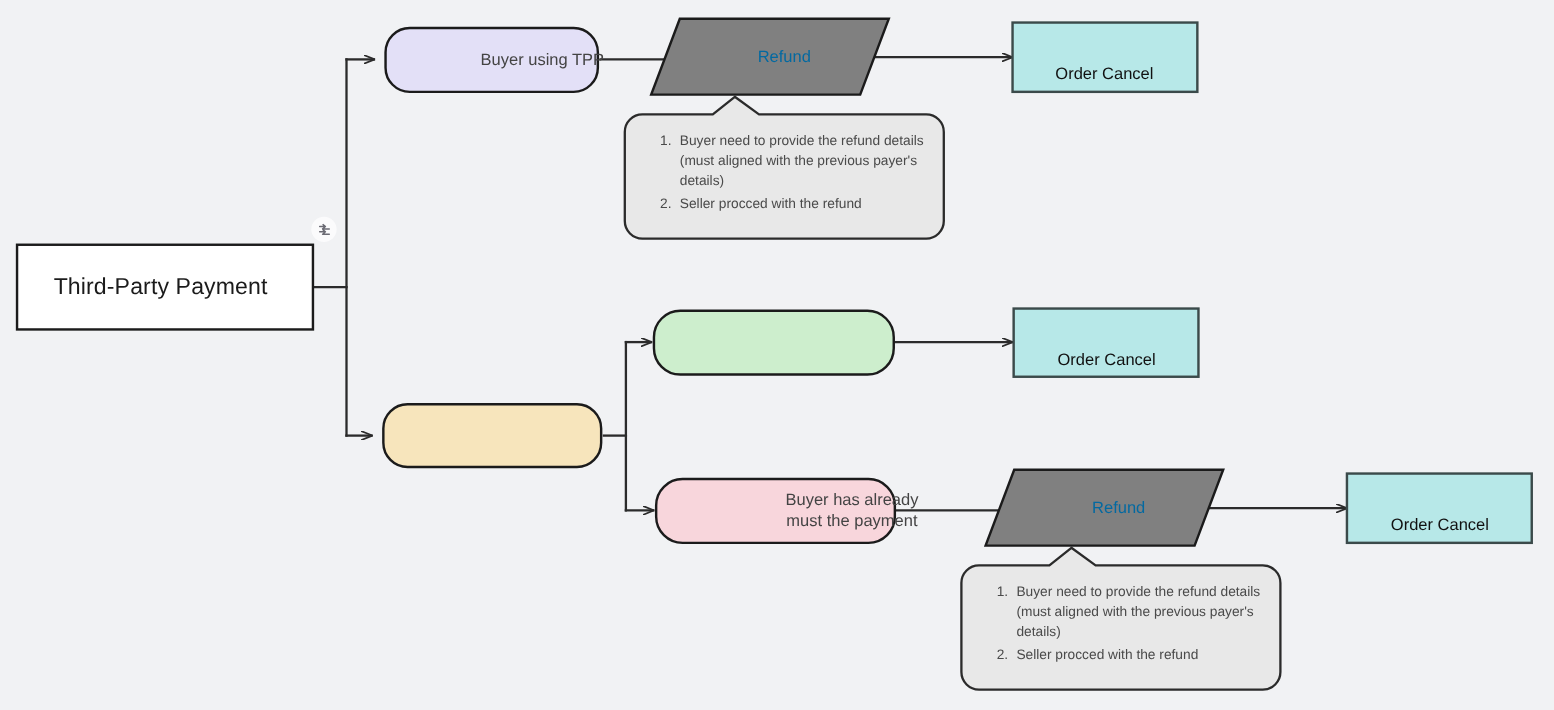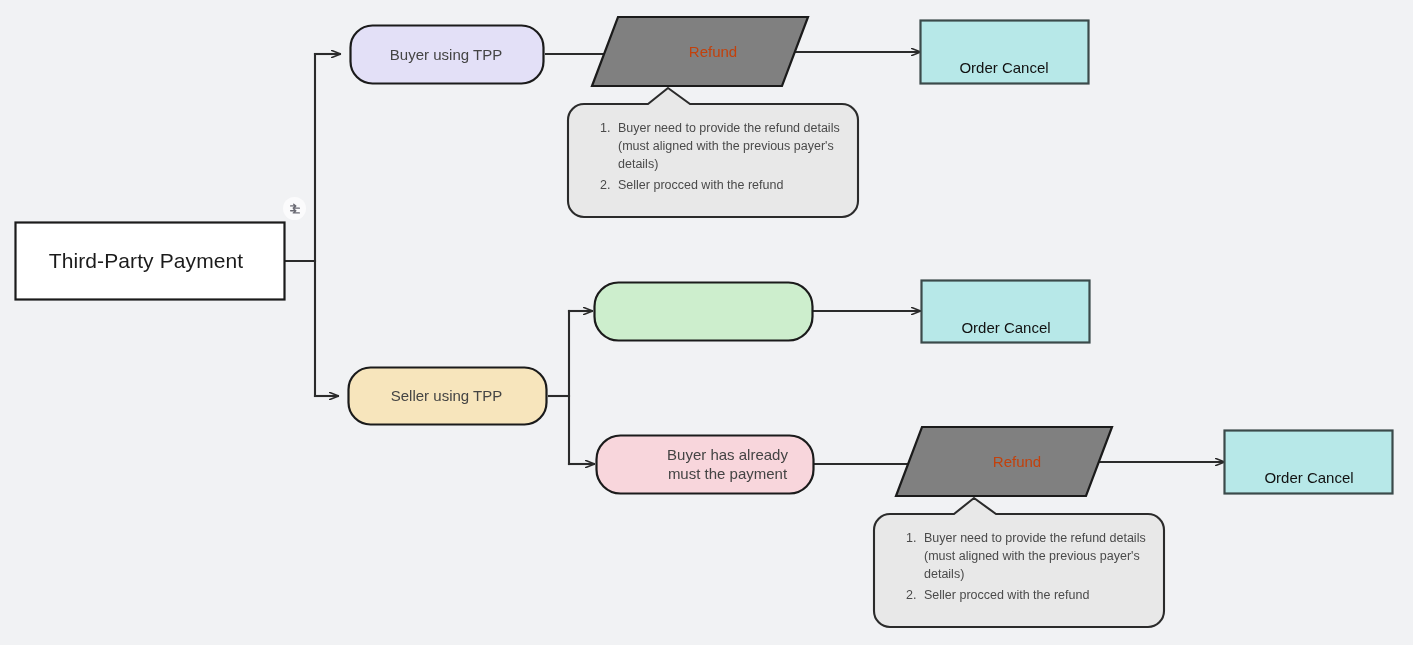--- a/index.html
+++ b/index.html
@@ -35,29 +35,29 @@
     justify-content: center;
     text-align: center;
     pointer-events: none;
     line-height: 1.25;
   }
   .root-label {
     left: 15px; top: 222px; width: 262px; height: 78px;
     font-size: 21px; color: #1b1b1b; letter-spacing: 0.1px;
   }
   .pill-label {
-    font-size: 15px; color: #444444;
+    font-size: 15px; color: #444444; margin-left: 47px;
   }
   .lbl-buyer-tpp   { left: 349px; top: 25px;  width: 194px; height: 60px; }
   .lbl-seller-tpp  { left: 347px; top: 366px; width: 199px; height: 60px; }
   .lbl-no-pay      { left: 593px; top: 281px; width: 220px; height: 62px; }
   .lbl-already-pay { left: 618px; top: 434px; width: 219px; height: 62px; }
 
   .rhombus-label {
-    font-size: 15px; color: #c2410c;
+    font-size: 15px; color: #0369a1;
   }
   .lbl-refund-1 { left: 628px; top: 22px;  width: 170px; height: 60px; }
   .lbl-refund-2 { left: 932px; top: 432px; width: 170px; height: 60px; }
 
   .rect-label {
     font-size: 15px; color: #111111; font-weight: 500; margin-top: 16px;
   }
   .lbl-cancel-1 { left: 919px;  top: 20px;  width: 170px; height: 64px; }
   .lbl-cancel-2 { left: 921px;  top: 280px; width: 170px; height: 64px; }
   .lbl-cancel-3 { left: 1224px; top: 430px; width: 170px; height: 64px; }
@@ -178,21 +178,20 @@
   </div>
 
   <div class="node-label root-label">
     <div>
       <div>Third-Party Payment</div>
     </div>
   </div>
 
   <div class="node-label pill-label lbl-buyer-tpp">Buyer using TPP</div>
 
-  <div class="node-label pill-label lbl-seller-tpp">Seller using TPP</div>
 
 
   <div class="node-label pill-label lbl-already-pay">
     <div>
       <div>Buyer has already</div>
       <div>must the payment</div>
     </div>
   </div>
 
   <div class="node-label rhombus-label lbl-refund-1">Refund</div>

